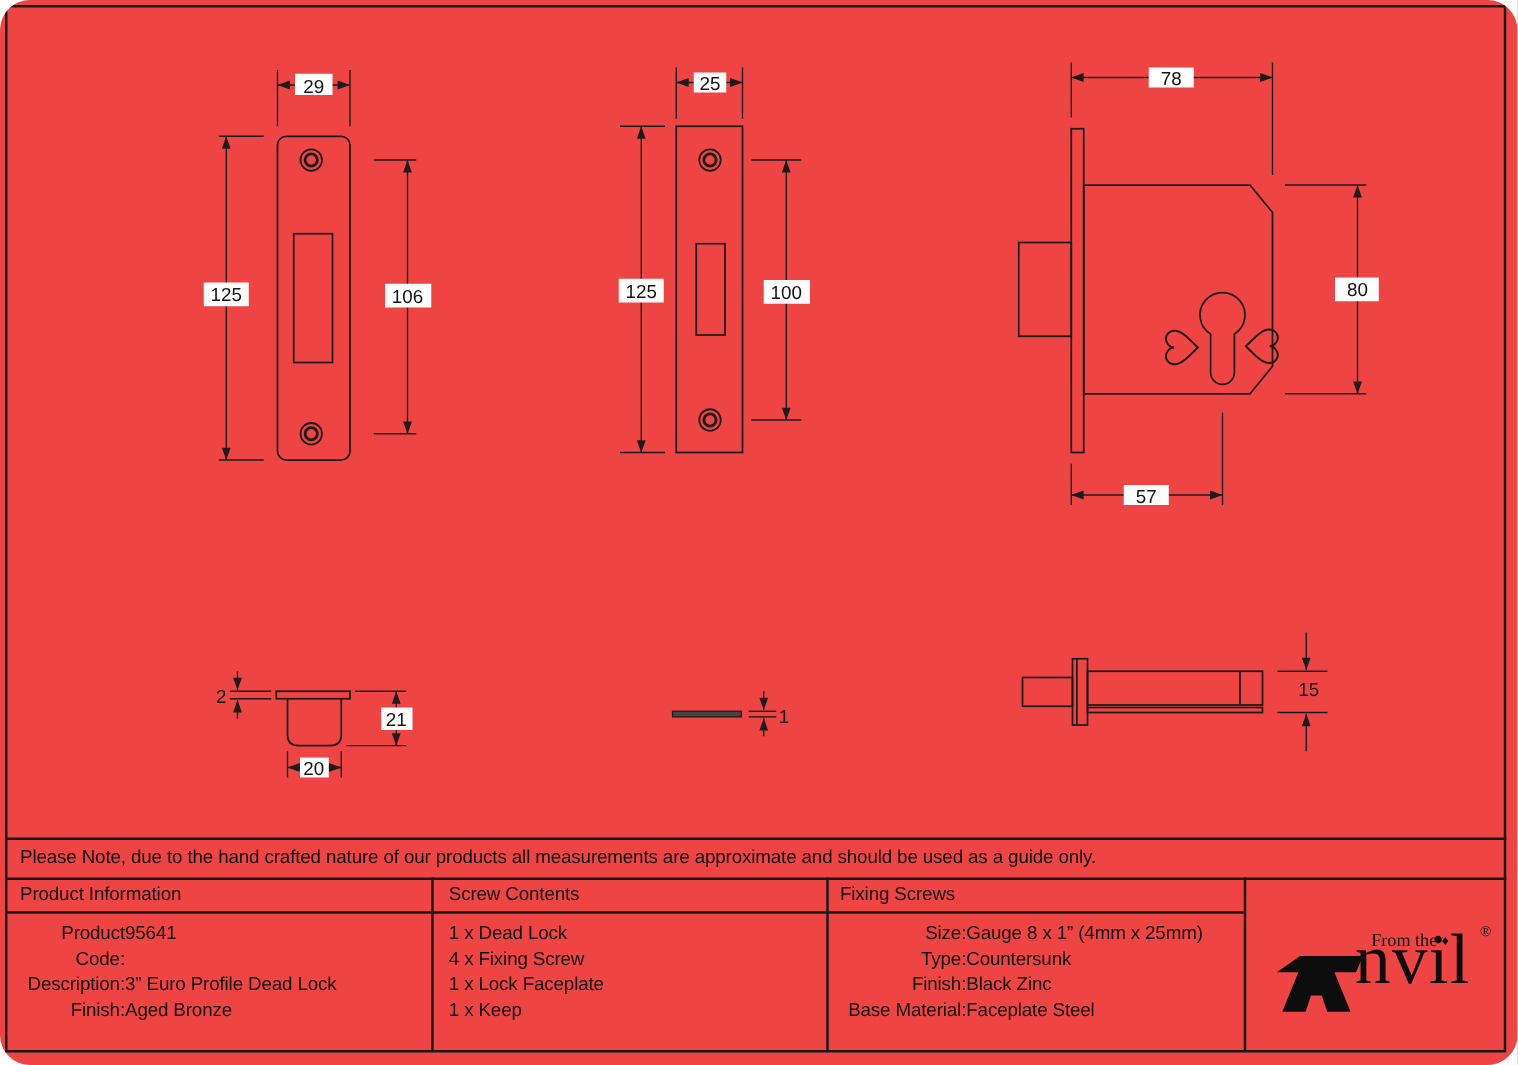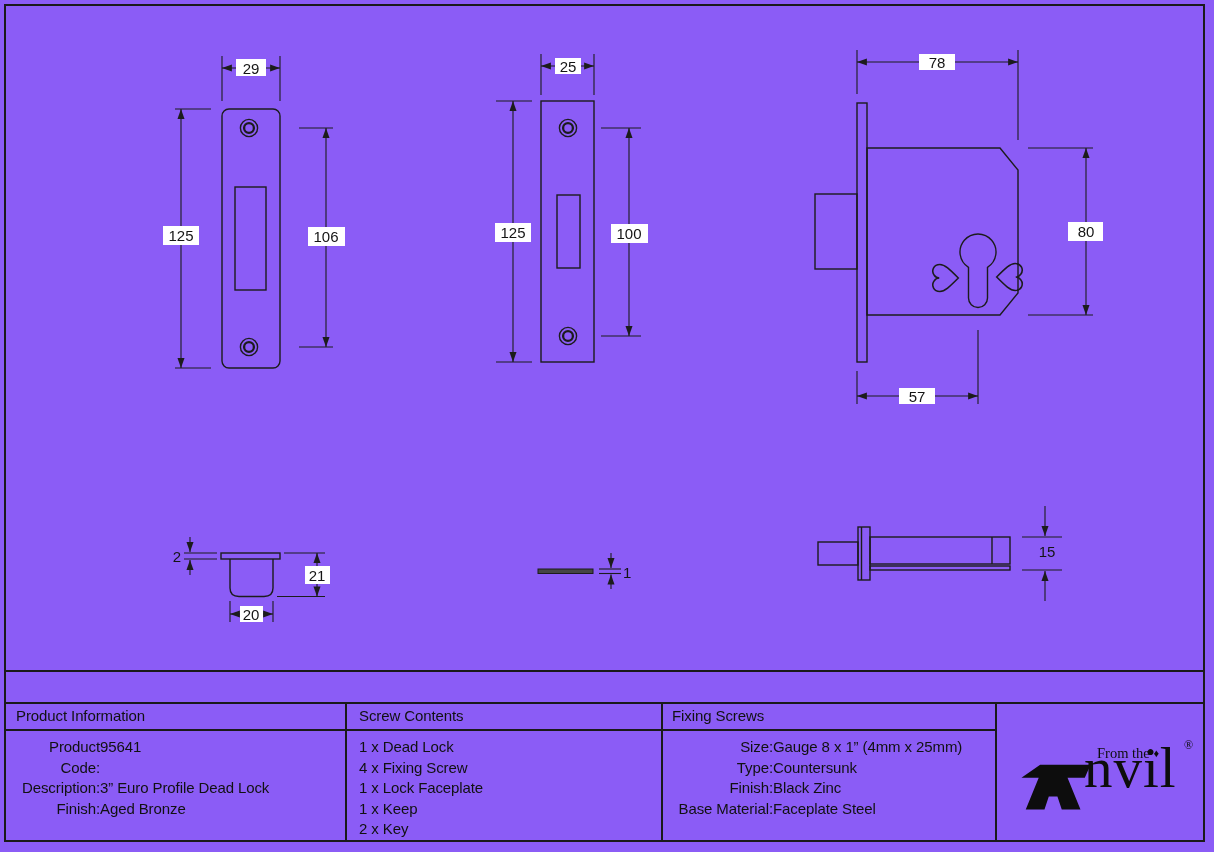--- a/index.html
+++ b/index.html
@@ -1,17 +1,17 @@
 <!DOCTYPE html>
 <html><head>
 <meta charset="utf-8">
 <style>
   html,body{margin:0;padding:0;background:#fff;}
-  .page{position:relative;width:1214px;height:852px;background:#8b5cf6;
-        font-family:"Liberation Sans",sans-serif;color:#111;overflow:hidden;}
+  .page{position:relative;width:1214px;height:852px;background:#ef4444;
+        font-family:"Liberation Sans",sans-serif;color:#111;overflow:hidden;border-radius:24px;}
   .outer-border{position:absolute;left:4px;top:4px;width:1201px;height:838px;
         border:2.5px solid #1a1a1a;box-sizing:border-box;}
   .hline,.vline{position:absolute;background:#1a1a1a;}
   .drawsvg{position:absolute;left:0;top:0;}
   .abs{position:absolute;}
   .note{left:16px;top:677px;font-size:15px;letter-spacing:-0.1px;}
   .th{font-size:15px;top:707px;letter-spacing:-0.1px;}
   .kvrow{display:flex;line-height:20.6px;font-size:15px;letter-spacing:-0.1px;text-align:right;}
   .kvrow .k{flex:none;}
   .list{line-height:20.6px;font-size:15px;letter-spacing:-0.1px;}
@@ -158,20 +158,21 @@
   </svg>
 
   <div class="outer-border"></div>
   <div class="hline" style="left:4px;top:670px;width:1201px;height:1.6px"></div>
   <div class="hline" style="left:4px;top:702px;width:1201px;height:1.6px"></div>
   <div class="hline" style="left:4px;top:729px;width:991px;height:1.6px"></div>
   <div class="vline" style="left:345px;top:702px;width:1.6px;height:139px"></div>
   <div class="vline" style="left:661px;top:702px;width:1.6px;height:139px"></div>
   <div class="vline" style="left:995px;top:702px;width:1.6px;height:139px"></div>
 
+  <div class="abs note">Please Note, due to the hand crafted nature of our products all measurements are approximate and should be used as a guide only.</div>
 
   <div class="abs th" style="left:16px">Product Information</div>
   <div class="abs th" style="left:359px">Screw Contents</div>
   <div class="abs th" style="left:672px">Fixing Screws</div>
 
   <div class="abs" style="left:16px;top:737px;width:320px">
     <div class="kvrow">
       <span class="k" style="width:84px">Product Code:</span>
       <span class="v">95641</span>
     </div>
@@ -183,21 +184,20 @@
       <span class="k" style="width:84px">Finish:</span>
       <span class="v">Aged Bronze</span>
     </div>
   </div>
 
   <div class="abs list" style="left:359px;top:737px;width:290px">
     <div>1 x Dead Lock</div>
     <div>4 x Fixing Screw</div>
     <div>1 x Lock Faceplate</div>
     <div>1 x Keep</div>
-    <div>2 x Key</div>
   </div>
 
   <div class="abs" style="left:672px;top:737px;width:318px">
     <div class="kvrow">
       <span class="k" style="width:101px">Size:</span>
       <span class="v">Gauge 8 x 1” (4mm x 25mm)</span>
     </div>
     <div class="kvrow">
       <span class="k" style="width:101px">Type:</span>
       <span class="v">Countersunk</span>

